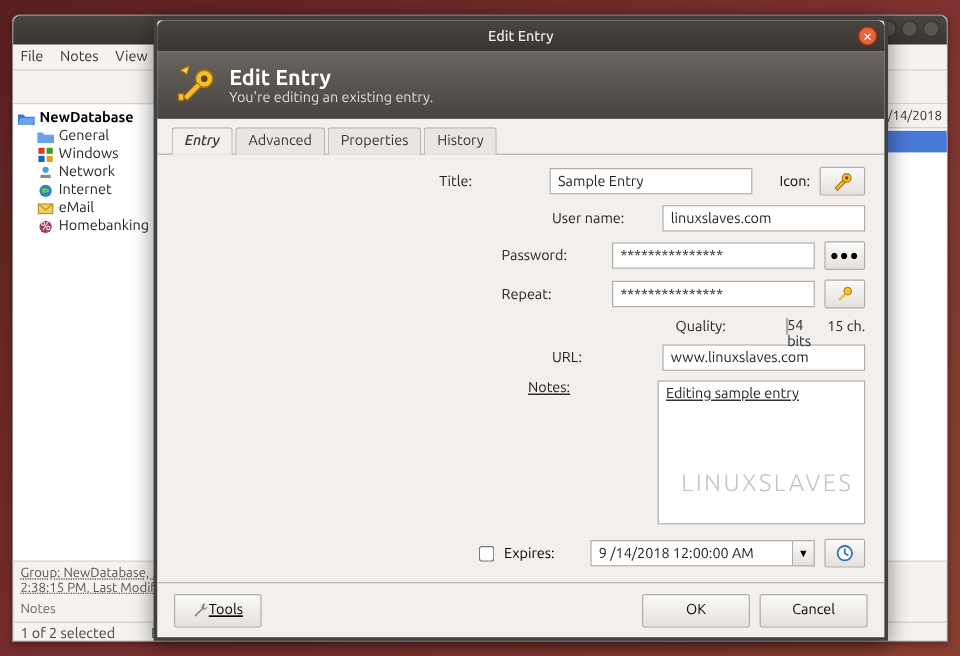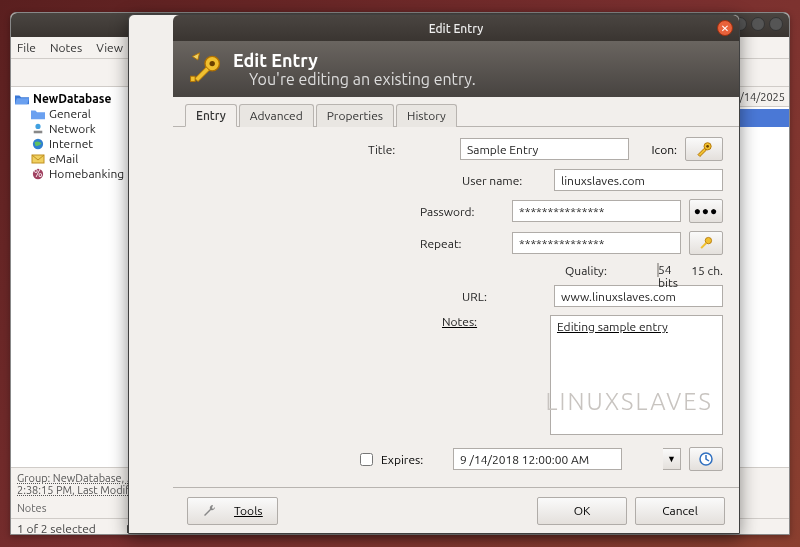--- a/index.html
+++ b/index.html
@@ -20,51 +20,51 @@
 .tree-icon { width: 14px; height: 12px; display: inline-block; }
 .list-pane { flex: 1; background: #fff; position: relative; }
 .list-header { height: 20px; border-bottom: 1px solid #d0ccc8; background: #f5f2ef; }
 .list-sel { position: absolute; right: 0; top: 22px; width: 60px; height: 18px; background: #4a78d6; }
 .status-area { border-top: 1px solid #d0ccc8; padding: 4px 6px; color: #555; }
 .status-line1 { text-decoration: underline dotted; font-size: 11px; }
 .status-notes { margin-top: 6px; color: #666; font-size: 11px; }
 .status-bar { border-top: 1px solid #d0ccc8; padding: 3px 6px; display: flex; gap: 30px; color: #444; font-size: 11px; }
 
 
-.dialog { position: absolute; left: 128px; top: 14px; width: 612px; height: 520px; background: #f2efec; border: 1px solid #404040; border-radius: 6px 6px 0 0; box-shadow: 0 4px 18px rgba(0,0,0,.45); display: flex; flex-direction: column; padding-left: 44px; }
+.dialog { position: absolute; left: 128px; top: 14px; width: 612px; height: 520px; background: #f2efec; border: 3px solid #404040; border-radius: 6px 6px 0 0; box-shadow: 0 4px 18px rgba(0,0,0,.45); display: flex; flex-direction: column; }
 .dlg-titlebar { height: 26px; background: linear-gradient(#4a4541, #3a3531); border-radius: 6px 6px 0 0; display: flex; align-items: center; justify-content: center; position: relative; color: #eee; font-weight: 500; }
 .dlg-close { position: absolute; right: 6px; top: 5px; width: 16px; height: 16px; border-radius: 50%; background: #e9623b; border: 1px solid #a03010; display: flex; align-items: center; justify-content: center; color: #fff; font-size: 10px; }
 .dlg-header { height: 56px; background: linear-gradient(#6a6560, #474340); display: flex; align-items: center; padding: 0 14px; gap: 10px; color: #fff; }
 .dlg-key-icon { width: 36px; height: 36px; }
 .dlg-header h1 { font-size: 18px; font-weight: bold; color: #fff; }
-.dlg-header p { font-size: 16px; color: #ddd; margin-left: 16px; }
+.dlg-header p { font-size: 12px; color: #ddd; }
 .dlg-tabs { display: flex; padding: 6px 12px 0 12px; gap: 2px; border-bottom: 1px solid #b8b4b0; }
 .tab { padding: 4px 10px; border: 1px solid #b8b4b0; border-bottom: none; background: #e9e6e2; border-radius: 3px 3px 0 0; position: relative; top: 1px; color: #333; }
-.tab.active { background: #f2efec; border-bottom: 1px solid #f2efec; font-weight: 500; }
+.tab.active { background: #f2efec; border-bottom: 1px solid #f2efec; font-weight: 500; font-style: italic; }
 .dlg-content { flex: 1; padding: 10px 16px; display: flex; flex-direction: column; gap: 8px; align-items: flex-end; }
 .form-row { display: flex; align-items: center; gap: 8px; }
 .form-label { width: 84px; color: #222; }
 .form-input { flex: 1; height: 22px; border: 1px solid #b0aca8; background: #fff; padding: 0 6px; color: #222; font-family: inherit; }
 .icon-label { width: 40px; text-align: right; }
 .icon-btn { width: 38px; height: 24px; border: 1px solid #b0aca8; background: linear-gradient(#fafafa, #e4e0dc); border-radius: 2px; display: flex; align-items: center; justify-content: center; }
 .small-btn { width: 34px; height: 24px; border: 1px solid #b0aca8; background: linear-gradient(#fafafa, #e4e0dc); border-radius: 2px; display: flex; align-items: center; justify-content: center; letter-spacing: 1px; }
 .quality-bar { flex: 1; height: 14px; border: 1px solid #b0aca8; background: #fff; position: relative; }
 .quality-fill { position: absolute; left: 0; top: 0; bottom: 0; width: 30%; background: linear-gradient(90deg, #d84020, #e09010, #7ab020); }
 .quality-text { position: absolute; left: 35%; top: -1px; color: #222; }
 .quality-chars { width: 56px; text-align: right; color: #222; }
 .notes-row { display: flex; gap: 24px; text-decoration: underline; }
 .notes-area { flex: 1; height: 120px; border: 1px solid #b0aca8; background: #fff; padding: 4px 6px; resize: none; font-family: inherit; color: #222; position: relative; }
-.watermark { position: absolute; right: 26px; bottom: 118px; color: #c8c4c0; font-size: 24px; font-weight: 300; letter-spacing: 2px; pointer-events: none; }
+.watermark { position: absolute; right: 26px; bottom: 118px; color: #c8c4c0; font-size: 20px; font-weight: 300; letter-spacing: 2px; pointer-events: none; }
 .expires-row { display: flex; align-items: center; gap: 8px; margin-top: 4px; }
 .chk { width: 13px; height: 13px; }
-.date-combo { flex: 1; display: flex; gap: 41px; }
+.date-combo { flex: 1; display: flex; }
 .date-input { flex: 1; height: 22px; border: 1px solid #b0aca8; background: #fff; padding: 0 6px; color: #222; }
 .date-drop { width: 18px; height: 22px; border: 1px solid #b0aca8; border-left: none; background: linear-gradient(#fafafa, #e4e0dc); display: flex; align-items: center; justify-content: center; font-size: 9px; }
 .dlg-footer { height: 46px; border-top: 1px solid #b8b4b0; display: flex; align-items: center; padding: 0 14px; gap: 8px; }
-.tools-btn { height: 28px; padding: 0 14px; border: 1px solid #b0aca8; background: linear-gradient(#fafafa, #e4e0dc); border-radius: 2px; display: flex; align-items: center; gap: 18px; text-decoration: underline; }
+.tools-btn { height: 28px; padding: 0 14px; border: 1px solid #b0aca8; background: linear-gradient(#fafafa, #e4e0dc); border-radius: 2px; display: flex; align-items: center; gap: 0; text-decoration: underline; }
 .spacer { flex: 1; }
 .std-btn { width: 90px; height: 28px; border: 1px solid #b0aca8; background: linear-gradient(#fafafa, #e4e0dc); border-radius: 2px; }
 </style>
 </head>
 <body>
 
 <div class="main-window">
   <div class="main-titlebar">
     <div class="win-controls">
       <div class="win-btn"></div>
@@ -88,20 +88,29 @@
         <span>NewDatabase</span>
       </div>
       <div class="tree-item">
         <svg class="tree-icon" viewBox="0 0 16 12">
             <path fill="#6aa0f0" d="M0 2h5l2 2h9v8H0z"></path>
           </svg>
         <span>General</span>
       </div>
       <div class="tree-item">
         <svg class="tree-icon" viewBox="0 0 14 14">
+            <rect fill="#d04020" x="0" y="0" width="6" height="6"></rect>
+            <rect fill="#40a020" x="8" y="0" width="6" height="6"></rect>
+            <rect fill="#2060c0" x="0" y="8" width="6" height="6"></rect>
+            <rect fill="#e0a020" x="8" y="8" width="6" height="6"></rect>
+          </svg>
+        <span>Windows</span>
+      </div>
+      <div class="tree-item">
+        <svg class="tree-icon" viewBox="0 0 14 14">
             <circle fill="#40a0e0" cx="7" cy="4" r="3"></circle>
             <rect fill="#888" x="2" y="9" width="10" height="3"></rect>
           </svg>
         <span>Network</span>
       </div>
       <div class="tree-item">
         <svg class="tree-icon" viewBox="0 0 14 14">
             <circle fill="#3080d0" cx="7" cy="7" r="6"></circle>
             <path fill="#60c060" d="M3 5 Q7 3 11 6 Q9 10 4 9z"></path>
           </svg>
@@ -118,21 +127,21 @@
         <svg class="tree-icon" viewBox="0 0 14 14">
             <circle fill="#a04060" cx="7" cy="7" r="6"></circle>
             <text x="7" y="10" font-size="8" fill="#fff" text-anchor="middle">%</text>
           </svg>
         <span>Homebanking</span>
       </div>
     </div>
     <div class="list-pane">
       <div class="list-header"></div>
       <div class="list-sel"></div>
-      <div style="position:absolute; right:4px; top:4px; font-size:11px; color:#333;">/14/2025</div>
+      <div style="position:absolute; right:4px; top:4px; font-size:11px; color:#333;">/14/2018</div>
     </div>
   </div>
   <div class="status-area">
     <div class="status-line1">Group: NewDatabase, ...</div>
     <div class="status-line1">2:38:15 PM, Last Modif...</div>
     <div class="status-notes">Notes</div>
   </div>
   <div class="status-bar">
     <span>1 of 2 selected</span>
     <span>Re</span>

